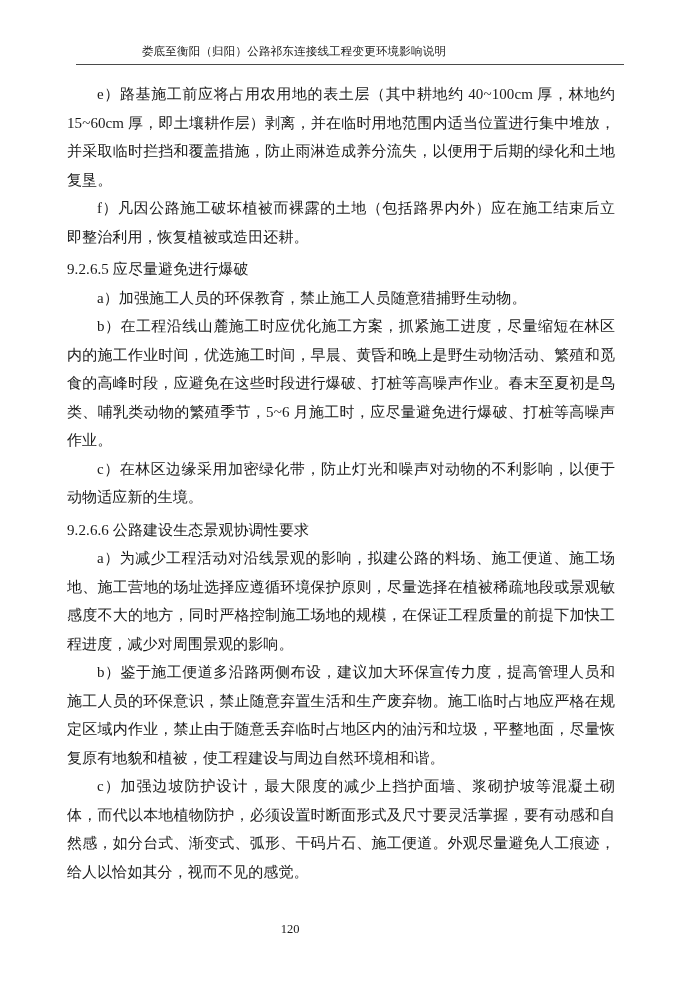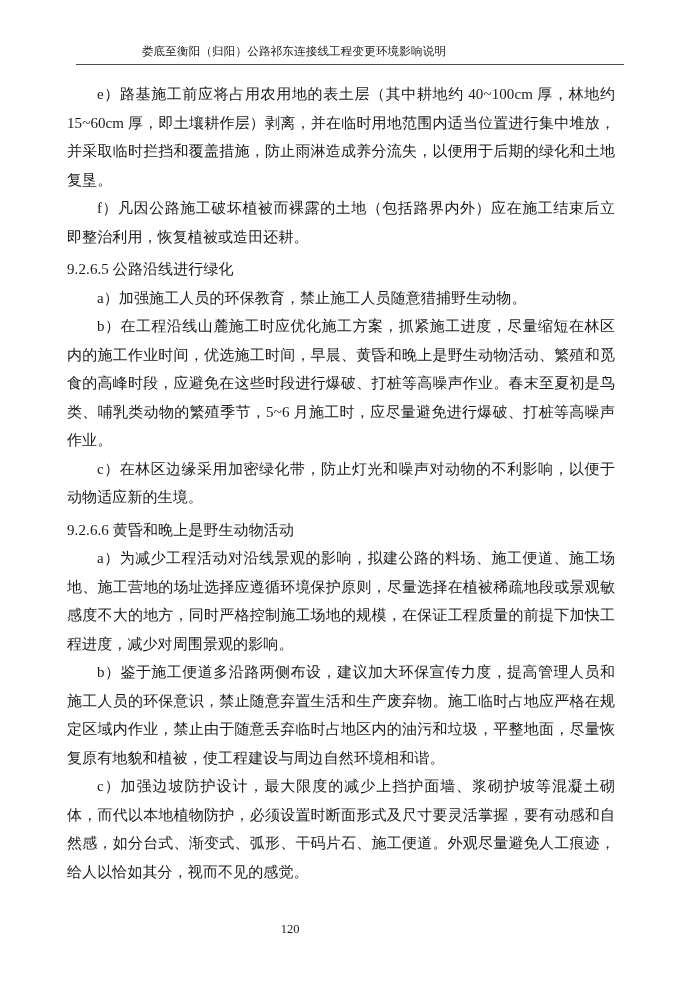--- a/index.html
+++ b/index.html
@@ -83,29 +83,29 @@
   <div class="header">娄底至衡阳（归阳）公路祁东连接线工程变更环境影响说明</div>
   <div class="header-rule"></div>
 
   <div class="content">
 
     <p class="ind">e）路基施工前应将占用农用地的表土层（其中耕地约 40~100cm 厚，林地约 15~60cm 厚，即土壤耕作层）剥离，并在临时用地范围内适当位置进行集中堆放，并采取临时拦挡和覆盖措施，防止雨淋造成养分流失，以便用于后期的绿化和土地复垦。</p>
     <p class="ind">f）凡因公路施工破坏植被而裸露的土地（包括路界内外）应在施工结束后立即整治利用，恢复植被或造田还耕。</p>
 
     <div class="gap-sm"></div>
 
-    <p class="heading">9.2.6.5  公路沿线进行绿化</p>
+    <p class="heading">9.2.6.5  应尽量避免进行爆破</p>
 
     <p class="ind">a）加强施工人员的环保教育，禁止施工人员随意猎捕野生动物。</p>
     <p class="ind">b）在工程沿线山麓施工时应优化施工方案，抓紧施工进度，尽量缩短在林区内的施工作业时间，优选施工时间，早晨、黄昏和晚上是野生动物活动、繁殖和觅食的高峰时段，应避免在这些时段进行爆破、打桩等高噪声作业。春末至夏初是鸟类、哺乳类动物的繁殖季节，5~6 月施工时，应尽量避免进行爆破、打桩等高噪声作业。</p>
     <p class="ind">c）在林区边缘采用加密绿化带，防止灯光和噪声对动物的不利影响，以便于动物适应新的生境。</p>
 
     <div class="gap-sm"></div>
 
-    <p class="heading">9.2.6.6  黄昏和晚上是野生动物活动</p>
+    <p class="heading">9.2.6.6  公路建设生态景观协调性要求</p>
 
     <p class="ind">a）为减少工程活动对沿线景观的影响，拟建公路的料场、施工便道、施工场地、施工营地的场址选择应遵循环境保护原则，尽量选择在植被稀疏地段或景观敏感度不大的地方，同时严格控制施工场地的规模，在保证工程质量的前提下加快工程进度，减少对周围景观的影响。</p>
     <p class="ind">b）鉴于施工便道多沿路两侧布设，建议加大环保宣传力度，提高管理人员和施工人员的环保意识，禁止随意弃置生活和生产废弃物。施工临时占地应严格在规定区域内作业，禁止由于随意丢弃临时占地区内的油污和垃圾，平整地面，尽量恢复原有地貌和植被，使工程建设与周边自然环境相和谐。</p>
     <p class="ind">c）加强边坡防护设计，最大限度的减少上挡护面墙、浆砌护坡等混凝土砌体，而代以本地植物防护，必须设置时断面形式及尺寸要灵活掌握，要有动感和自然感，如分台式、渐变式、弧形、干码片石、施工便道。外观尽量避免人工痕迹，给人以恰如其分，视而不见的感觉。</p>
 
   </div>
 
   <div class="footer">120</div>
 
 </div>

